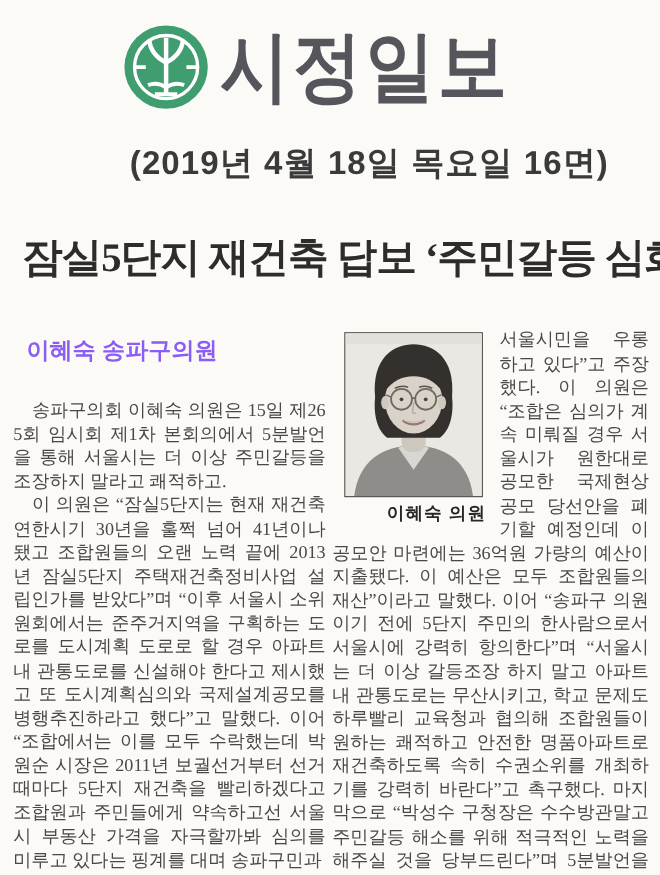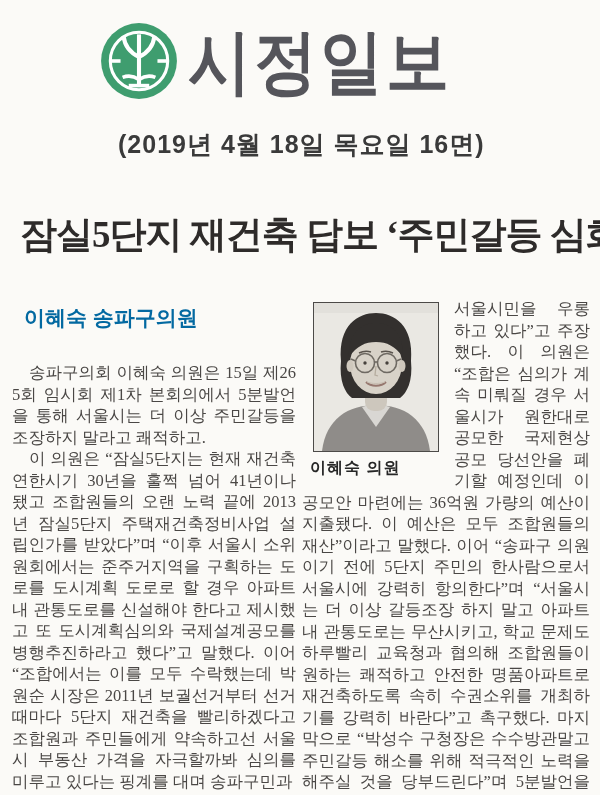--- a/index.html
+++ b/index.html
@@ -17,21 +17,21 @@
   }
   .page {
     position: absolute;
     inset: 0;
   }
 
   
   .masthead {
     position: absolute;
     top: 20px;
-    left: 98px;
+    left: 110px;
     display: flex;
     align-items: center;
     gap: 8px;
     text-align: center;
   }
   .logo {
     width: 82px;
     height: 82px;
     display: inline-block;
   }
@@ -45,21 +45,21 @@
     transform: scaleY(1.12);
   }
 
   
   .dateline {
     position: absolute;
     top: 128px;
     left: 118px;
     font-family: "Liberation Sans", sans-serif;
     font-weight: 700;
-    font-size: 25px;
+    font-size: 30px;
     letter-spacing: 1px;
     color: #3a3a3a;
   }
 
   
   .headline {
     position: absolute;
     top: 214px;
     left: 20px;
     width: 562px;
@@ -74,21 +74,21 @@
   }
 
   
   .byline {
     position: absolute;
     top: 304px;
     left: 24px;
     font-family: "Liberation Sans", sans-serif;
     font-weight: 600;
     font-size: 21px;
-    color: #0369a1;
+    color: #8b5cf6;
   }
 
   
   .col {
     position: absolute;
     font-size: 16.5px;
     line-height: 21.5px;
     text-align: justify;
     word-break: break-all;
     color: #4a4745;
@@ -107,21 +107,21 @@
     left: 302px;
     width: 288px;
     height: 496px;
   }
 
   
   .photo-box {
     float: left;
     width: 132px;
     margin: 1px 12px 2px 8px;
-    text-align: left;
+    text-align: right;
   }
   .photo-frame {
     width: 124px;
     height: 148px;
     margin: 0 auto;
     border: 1px solid #4c4a48;
     background: #eceae6;
     box-sizing: content-box;
     overflow: hidden;
   }

